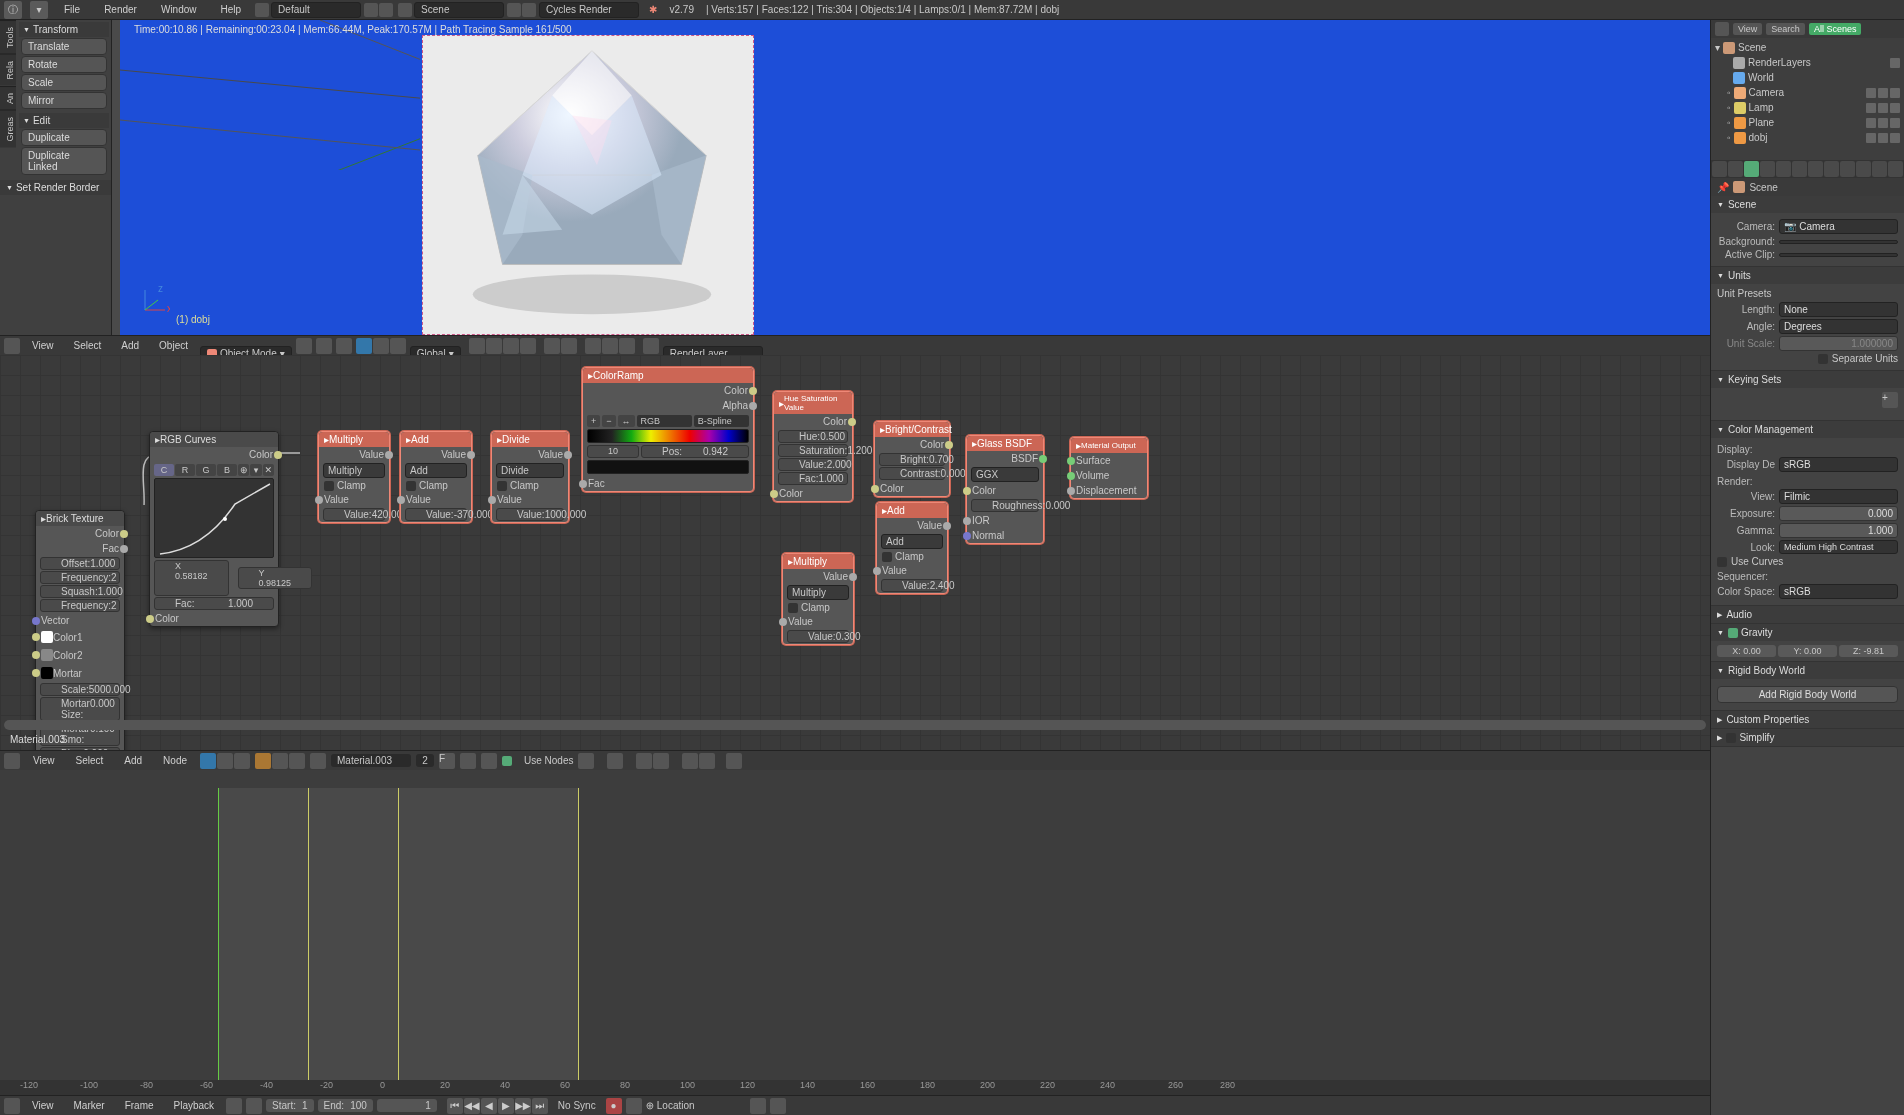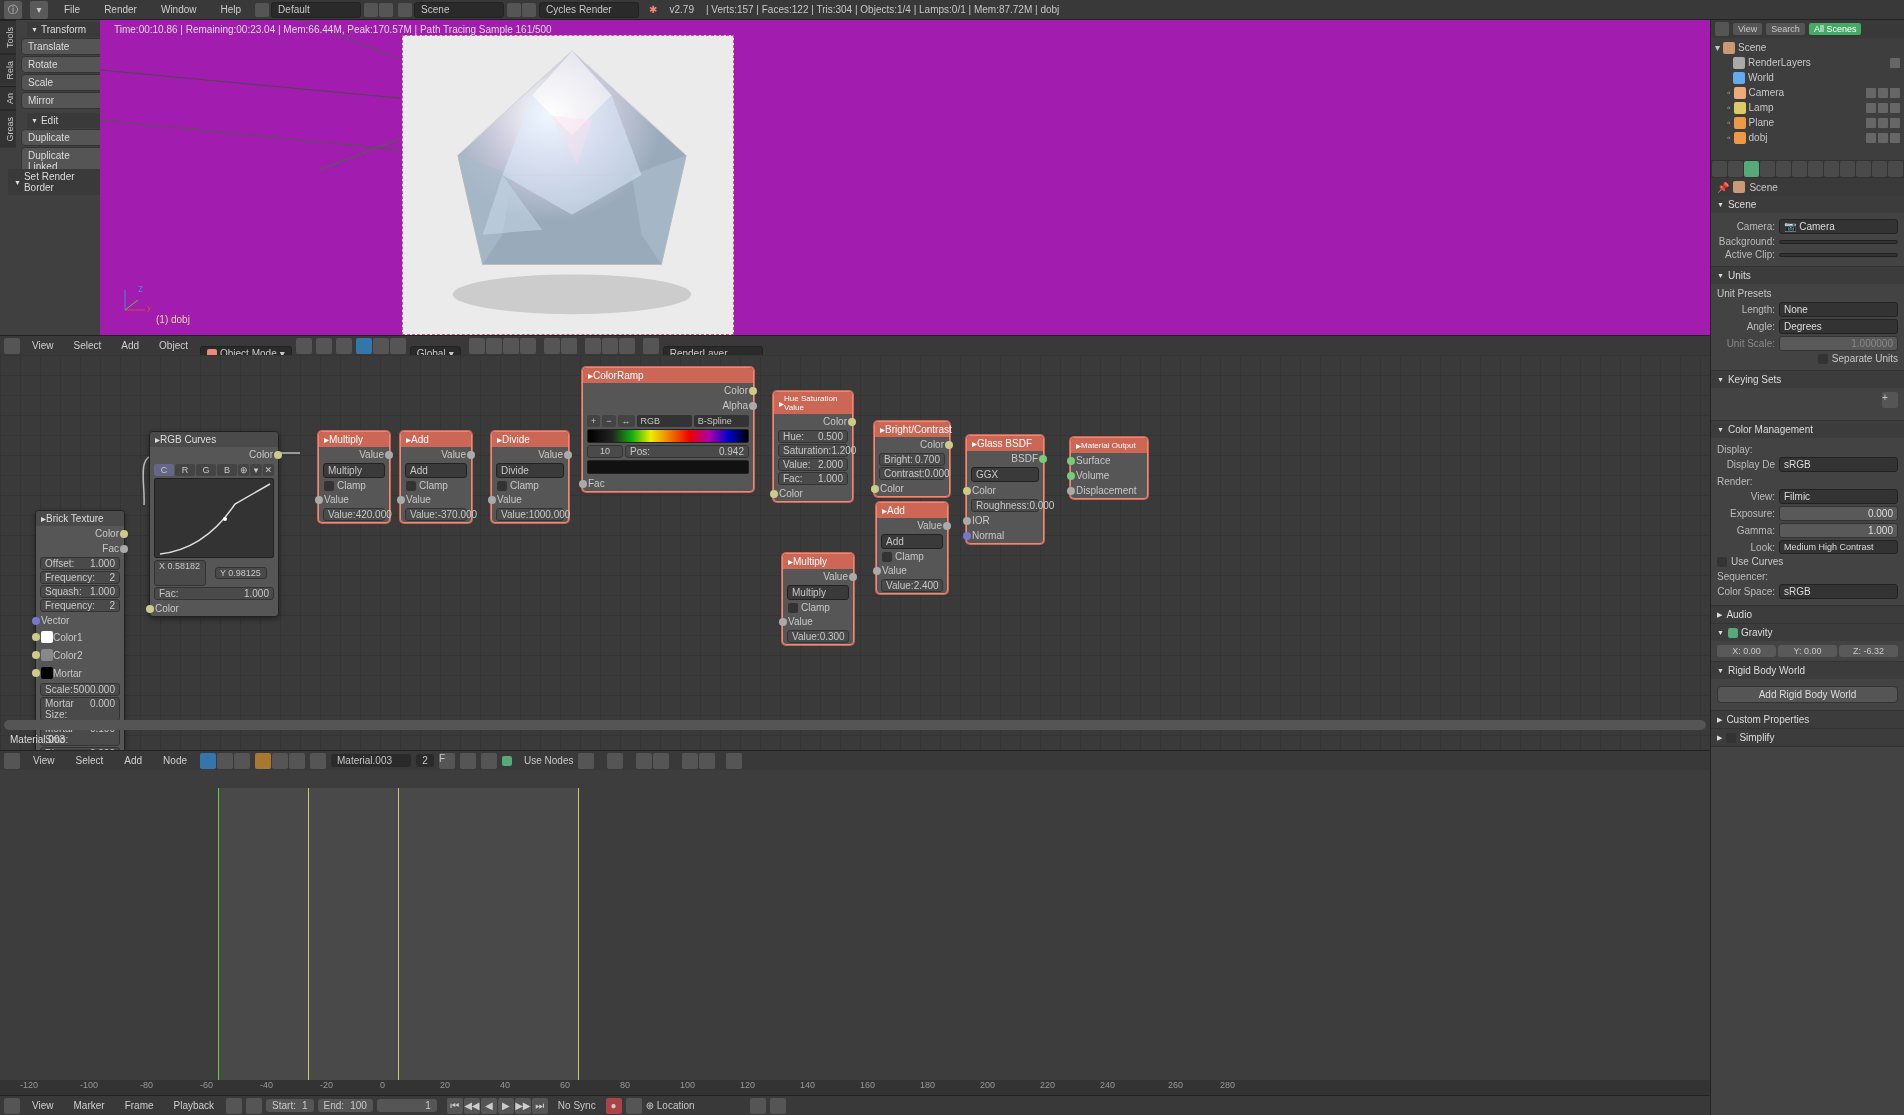--- a/index.html
+++ b/index.html
@@ -12,26 +12,26 @@
 .topbar .field { background: #2a2a2a; border: 1px solid #222; height: 16px; padding: 0 6px; display: flex; align-items: center; border-radius: 3px; }
 .topbar .field.wide { width: 90px; }
 .topbar .field.mid { width: 100px; }
 .topbar .stats { margin-left: 12px; color: #c8c8c8; }
 
 
 .leftshelf { position: absolute; left: 0; top: 20px; width: 112px; height: 315px; background: #404040; border-right: 1px solid #222; }
 .leftshelf .tabs { position: absolute; left: 0; top: 0; width: 16px; display: flex; flex-direction: column; }
 .leftshelf .tabs .tab { writing-mode: vertical-lr; transform: rotate(180deg); padding: 6px 1px; font-size: 9px; background: #333; border-bottom: 1px solid #222; }
 .leftshelf .panel { margin-left: 17px; padding: 2px; }
-.leftshelf .section-head { background: #3a3a3a; padding: 2px 4px; font-size: 10px; color: #ddd; display: flex; align-items: center; margin-left: 8px; }
+.leftshelf .section-head { background: #3a3a3a; padding: 2px 4px; font-size: 10px; color: #ddd; display: flex; align-items: center; }
 .leftshelf .section-head::before { content: "▼"; font-size: 7px; margin-right: 3px; }
 .leftshelf .btn { background: #555; border: 1px solid #333; border-radius: 4px; padding: 2px 6px; margin: 1px 2px; color: #ddd; font-size: 10px; cursor: pointer; }
 
 
-.viewport3d { position: absolute; left: 100px; top: 20px; right: 194px; height: 315px; background: #a21caf; }
+.viewport3d { position: absolute; left: 120px; top: 20px; right: 194px; height: 315px; background: #1d4ed8; }
 .viewport3d .renderinfo { position: absolute; left: 14px; top: 4px; font-size: 10px; color: #ddd; }
 .viewport3d .grid { position: absolute; inset: 0; }
 .viewport3d .renderframe { position: absolute; left: 302px; top: 15px; width: 332px; height: 300px; border: 1px dashed #c58; background: #e8e8e8; }
 .viewport3d .axis { position: absolute; left: 20px; bottom: 20px; width: 30px; height: 30px; }
 .viewport3d .objlabel { position: absolute; left: 56px; bottom: 10px; color: #dd9; font-size: 10px; }
 
 
 .view3dheader { position: absolute; left: 0; top: 335px; right: 194px; height: 20px; background: #393939; border-top: 1px solid #222; display: flex; align-items: center; padding: 0 4px; gap: 4px; }
 .view3dheader .m { padding: 0 8px; color: #d0d0d0; cursor: pointer; }
 .view3dheader .pill { background: #2a2a2a; border: 1px solid #222; border-radius: 3px; padding: 1px 6px; display: flex; align-items: center; gap: 3px; margin-top: 16px; }
@@ -84,21 +84,21 @@
 .node.selected .nhdr { background: #c65; color: #fff; }
 .node .nrow { padding: 2px 5px; display: flex; align-items: center; font-size: 9px; position: relative; }
 .node .nrow.r { justify-content: flex-end; }
 .node .nrow .sock { width: 8px; height: 8px; border-radius: 50%; background: #ca8; position: absolute; }
 .node .nrow .sock.left { left: -4px; }
 .node .nrow .sock.right { right: -4px; }
 .node .nrow .sock.color { background: #cc8; }
 .node .nrow .sock.val { background: #aaa; }
 .node .nrow .sock.shader { background: #7c7; }
 .node .nrow .sock.vec { background: #77c; }
-.node .numfield { background: #4a4a4a; border: 1px solid #333; border-radius: 3px; padding: 0 4px; display: flex; justify-content: space-between; margin: 1px 4px; font-size: 9px; }
+.node .numfield { background: #4a4a4a; border: 1px solid #333; border-radius: 3px; padding: 0 20px; display: flex; justify-content: space-between; margin: 1px 4px; font-size: 9px; }
 .node .dropdown { background: #3a3a3a; border: 1px solid #222; border-radius: 3px; padding: 1px 4px; margin: 1px 4px; font-size: 9px; display: flex; align-items: center; }
 .node .chk { display: flex; align-items: center; gap: 3px; padding: 1px 5px; font-size: 9px; }
 .node .chk .box { width: 10px; height: 10px; background: #333; border-radius: 2px; }
 .node .curvearea { margin: 2px 4px; height: 80px; background: #333; border: 1px solid #222; border-radius: 2px; position: relative; }
 .node .colorramp-strip { margin: 2px 4px; height: 14px; background: linear-gradient(90deg,#000,#222 15%,#1a1,#ee0,#e70,#e00,#a0a,#00c,#000); border: 1px solid #222; border-radius: 2px; }
 .node .colorramp-strip2 { margin: 2px 4px; height: 14px; background: #111; border: 1px solid #222; border-radius: 2px; }
 .node .rgbbtns { display: flex; gap: 1px; margin: 2px 4px; }
 .node .rgbbtns .b { flex: 1; background: #444; text-align: center; border-radius: 2px; padding: 1px; font-size: 9px; }
 .node .rgbbtns .b.active { background: #668; }
 .node .swatch { width: 100%; height: 12px; margin: 1px 0; border-radius: 2px; }
@@ -453,21 +453,21 @@
 
   <div class="section">
     <div class="hd">
         <span style="width:10px;height:10px;background:#5a7;border-radius:2px;margin-right:3px"></span>
         <span>Gravity</span>
       </div>
     <div class="body">
       <div class="triple">
         <span class="numval">X: 0.00</span>
         <span class="numval">Y: 0.00</span>
-        <span class="numval">Z: -6.32</span>
+        <span class="numval">Z: -9.81</span>
       </div>
     </div>
   </div>
 
   <div class="section">
     <div class="hd">Rigid Body World</div>
     <div class="body">
         <div class="wideBtn">Add Rigid Body World</div>
       </div>
   </div>

